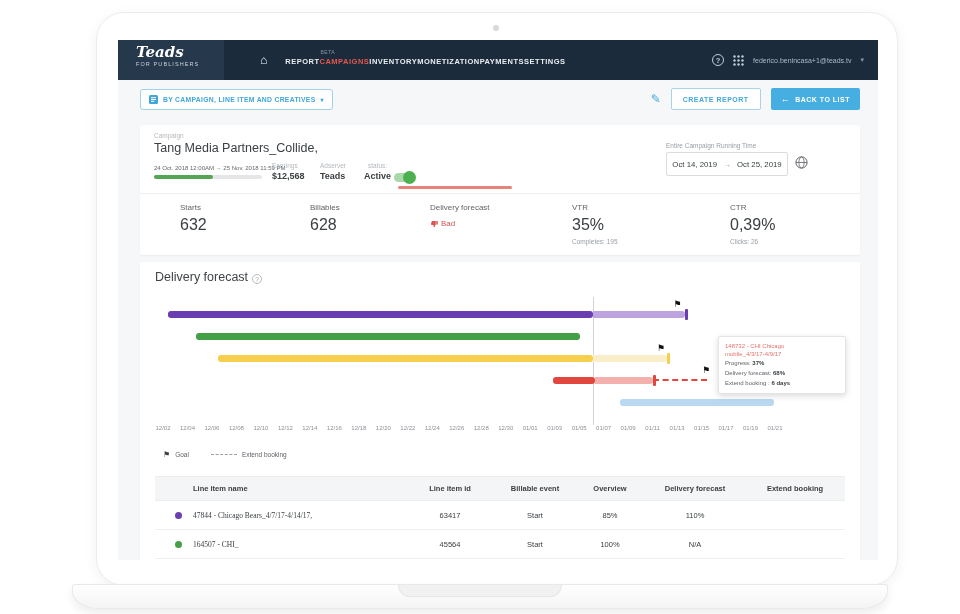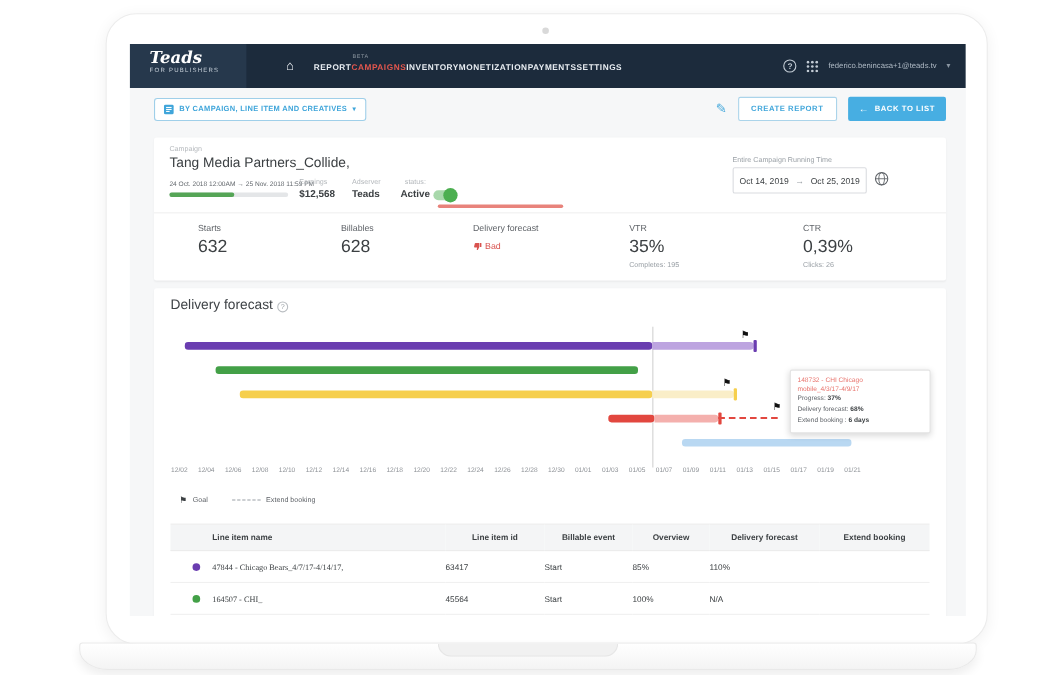--- a/index.html
+++ b/index.html
@@ -107,21 +107,21 @@
 
   .legend { position:absolute; left:23px; top:188px; display:flex; align-items:center; gap:22px; }
   .lg-item { display:flex; align-items:center; gap:5px; }
   .lg-flag { font-size:8px; color:#3c4043; }
   .lg-dash { width:26px; border-top:1.5px dashed #9aa0a6; display:inline-block; }
   .lg-text { font-size:6.5px; color:#5f6368; }
 
   table.li-table { position:absolute; left:15px; top:214px; width:690px; border-collapse:collapse; }
   .li-table th { background:#f4f5f6; font-size:7.5px; color:#3c4043; font-weight:bold; height:24px; text-align:center; border-top:1px solid #ececec; border-bottom:1px solid #ececec; }
   .li-table th:first-child { text-align:left; padding-left:38px; }
-  .li-table td { font-size:7.5px; color:#3c4043; height:29px; text-align:left; border-bottom:1px solid #f0f0f0; }
+  .li-table td { font-size:7.5px; color:#3c4043; height:29px; text-align:center; border-bottom:1px solid #f0f0f0; }
   .li-table td.name-cell { text-align:left; padding-left:20px;font-family:Liberation Serif, serif; }
   .dot { display:inline-block; width:7px; height:7px; border-radius:50%; margin-right:11px; vertical-align:-1px; }
   .li-table tr.data-row { cursor:pointer; }
 </style>
 </head>
 <body>
 
 <div class="stage">
 
   <div class="laptop-lid"></div>

